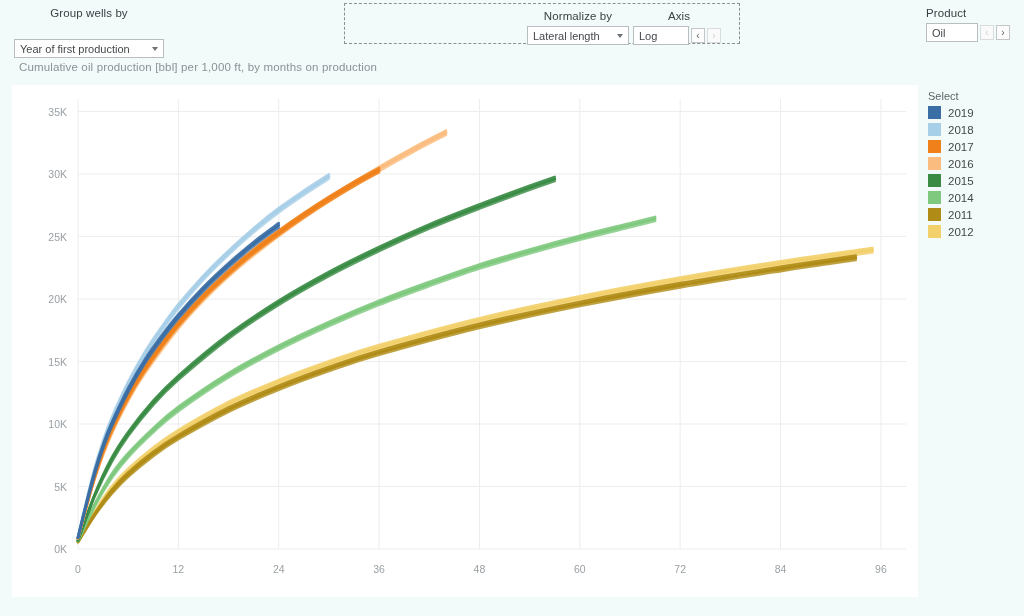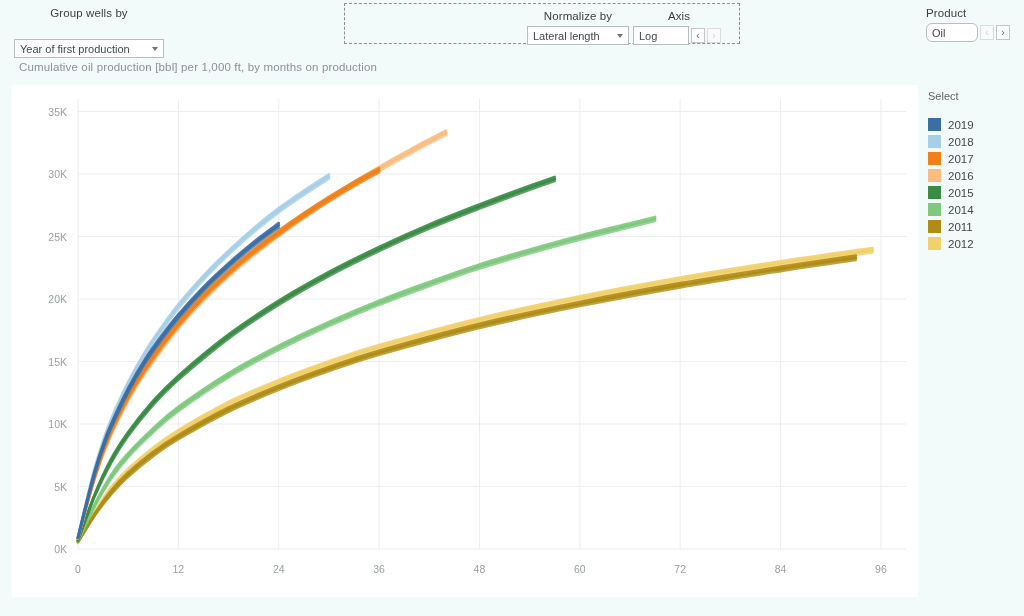--- a/index.html
+++ b/index.html
@@ -83,41 +83,41 @@
   #center-panel .grp { position: absolute; top: 6px; }
   #grp-chart { left: 4px; width: 162px; }
   #grp-norm  { left: 182px; width: 102px; }
   #grp-axis  { left: 288px; width: 92px; }
   #center-panel .ctl-label { margin-bottom: 4px; }
 
   
   #grp-product { position: absolute; left: 926px; top: 7px; width: 92px; }
   #grp-product .ctl-label { margin-bottom: 4px; }
   #grp-product .row { display: flex; align-items: center; }
-  #grp-product .plain-box { width: 52px; border-radius: 6px; }
+  #grp-product .plain-box { width: 52px; }
 
   
   #chart-title {
     position: absolute; left: 19px; top: 61px;
     font-size: 11.5px; color: #8c9296;
     letter-spacing: .15px;
   }
 
   
   #plot-card {
     position: absolute; left: 12px; top: 85px;
     width: 906px; height: 512px;
     background: #ffffff;
   }
   #plot-svg { position: absolute; left: 0; top: 0; }
 
   
   #legend { position: absolute; left: 928px; top: 90px; width: 90px; }
   #legend .legend-title {
-    font-size: 11px; color: #5e6468; margin-bottom: 12px;
+    font-size: 11px; color: #5e6468; margin-bottom: 0;
   }
   .legend-item {
     display: flex; align-items: flex-end;
     height: 17px;
   }
   .legend-swatch {
     width: 13px; height: 13px; margin-right: 7px; flex: 0 0 auto;
   }
   .legend-text { font-size: 11.5px; color: #44484b; }
 </style>

